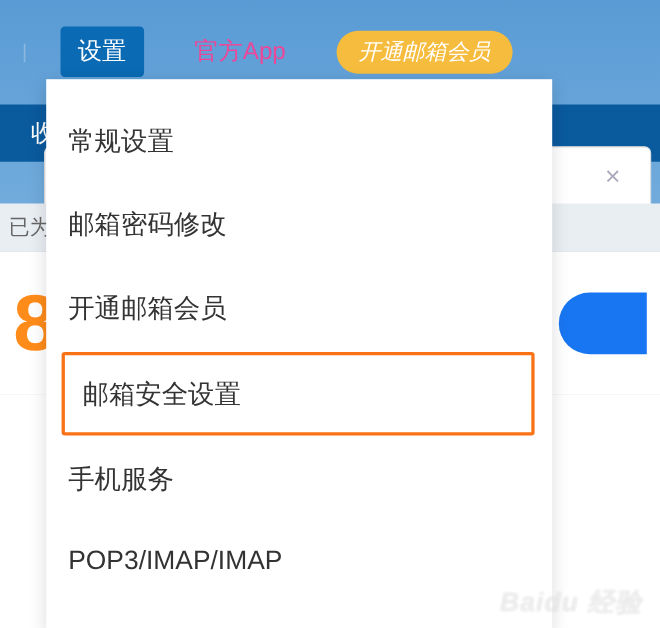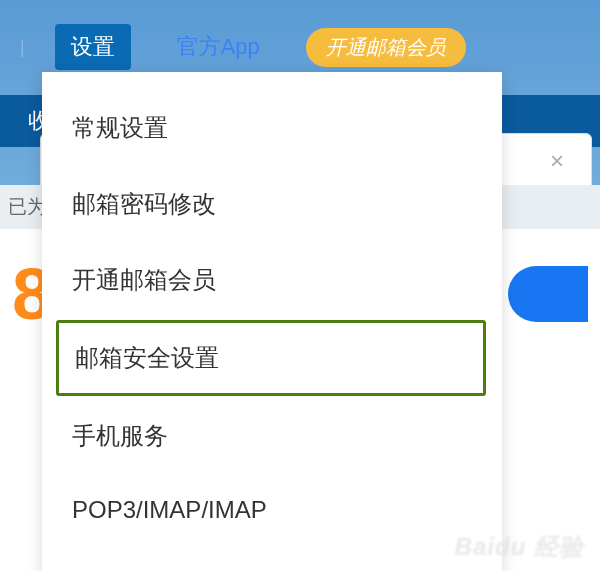--- a/index.html
+++ b/index.html
@@ -30,21 +30,21 @@
       color: #fff;
       padding: 8px 16px;
       cursor: pointer;
       border-radius: 4px;
     }
     .nav-item.active {
       background: #0a6ab3;
       color: #fff;
     }
     .nav-item.app {
-      color: #3b82f6;
+      color: #ec4899;
     }
     .badge {
       background: #f6bc3e;
       color: #fff;
       font-size: 20px;
       padding: 6px 20px;
       border-radius: 20px;
       cursor: pointer;
       font-style: italic;
     }
@@ -135,28 +135,28 @@
       position: absolute;
       top: 72px;
       left: 42px;
       width: 460px;
       background: #fff;
       box-shadow: 0 4px 16px rgba(0,0,0,0.15);
       z-index: 10;
       padding: 18px 0 28px;
     }
     .menu-item {
-      padding: 22px 30px;
+      padding: 22px 20px;
       font-size: 24px;
       color: #333;
       cursor: pointer;
       position: relative;
     }
     .menu-item.highlighted {
-      border: 3px solid #4d7c0f;
+      border: 3px solid #f97316;
       border-radius: 3px;
       margin: 2px 16px 2px 14px;
       padding: 19px 16px;
     }
     .watermark {
       position: absolute;
       bottom: 8px;
       right: 16px;
       color: rgba(255,255,255,0.38);
       font-size: 14px;

